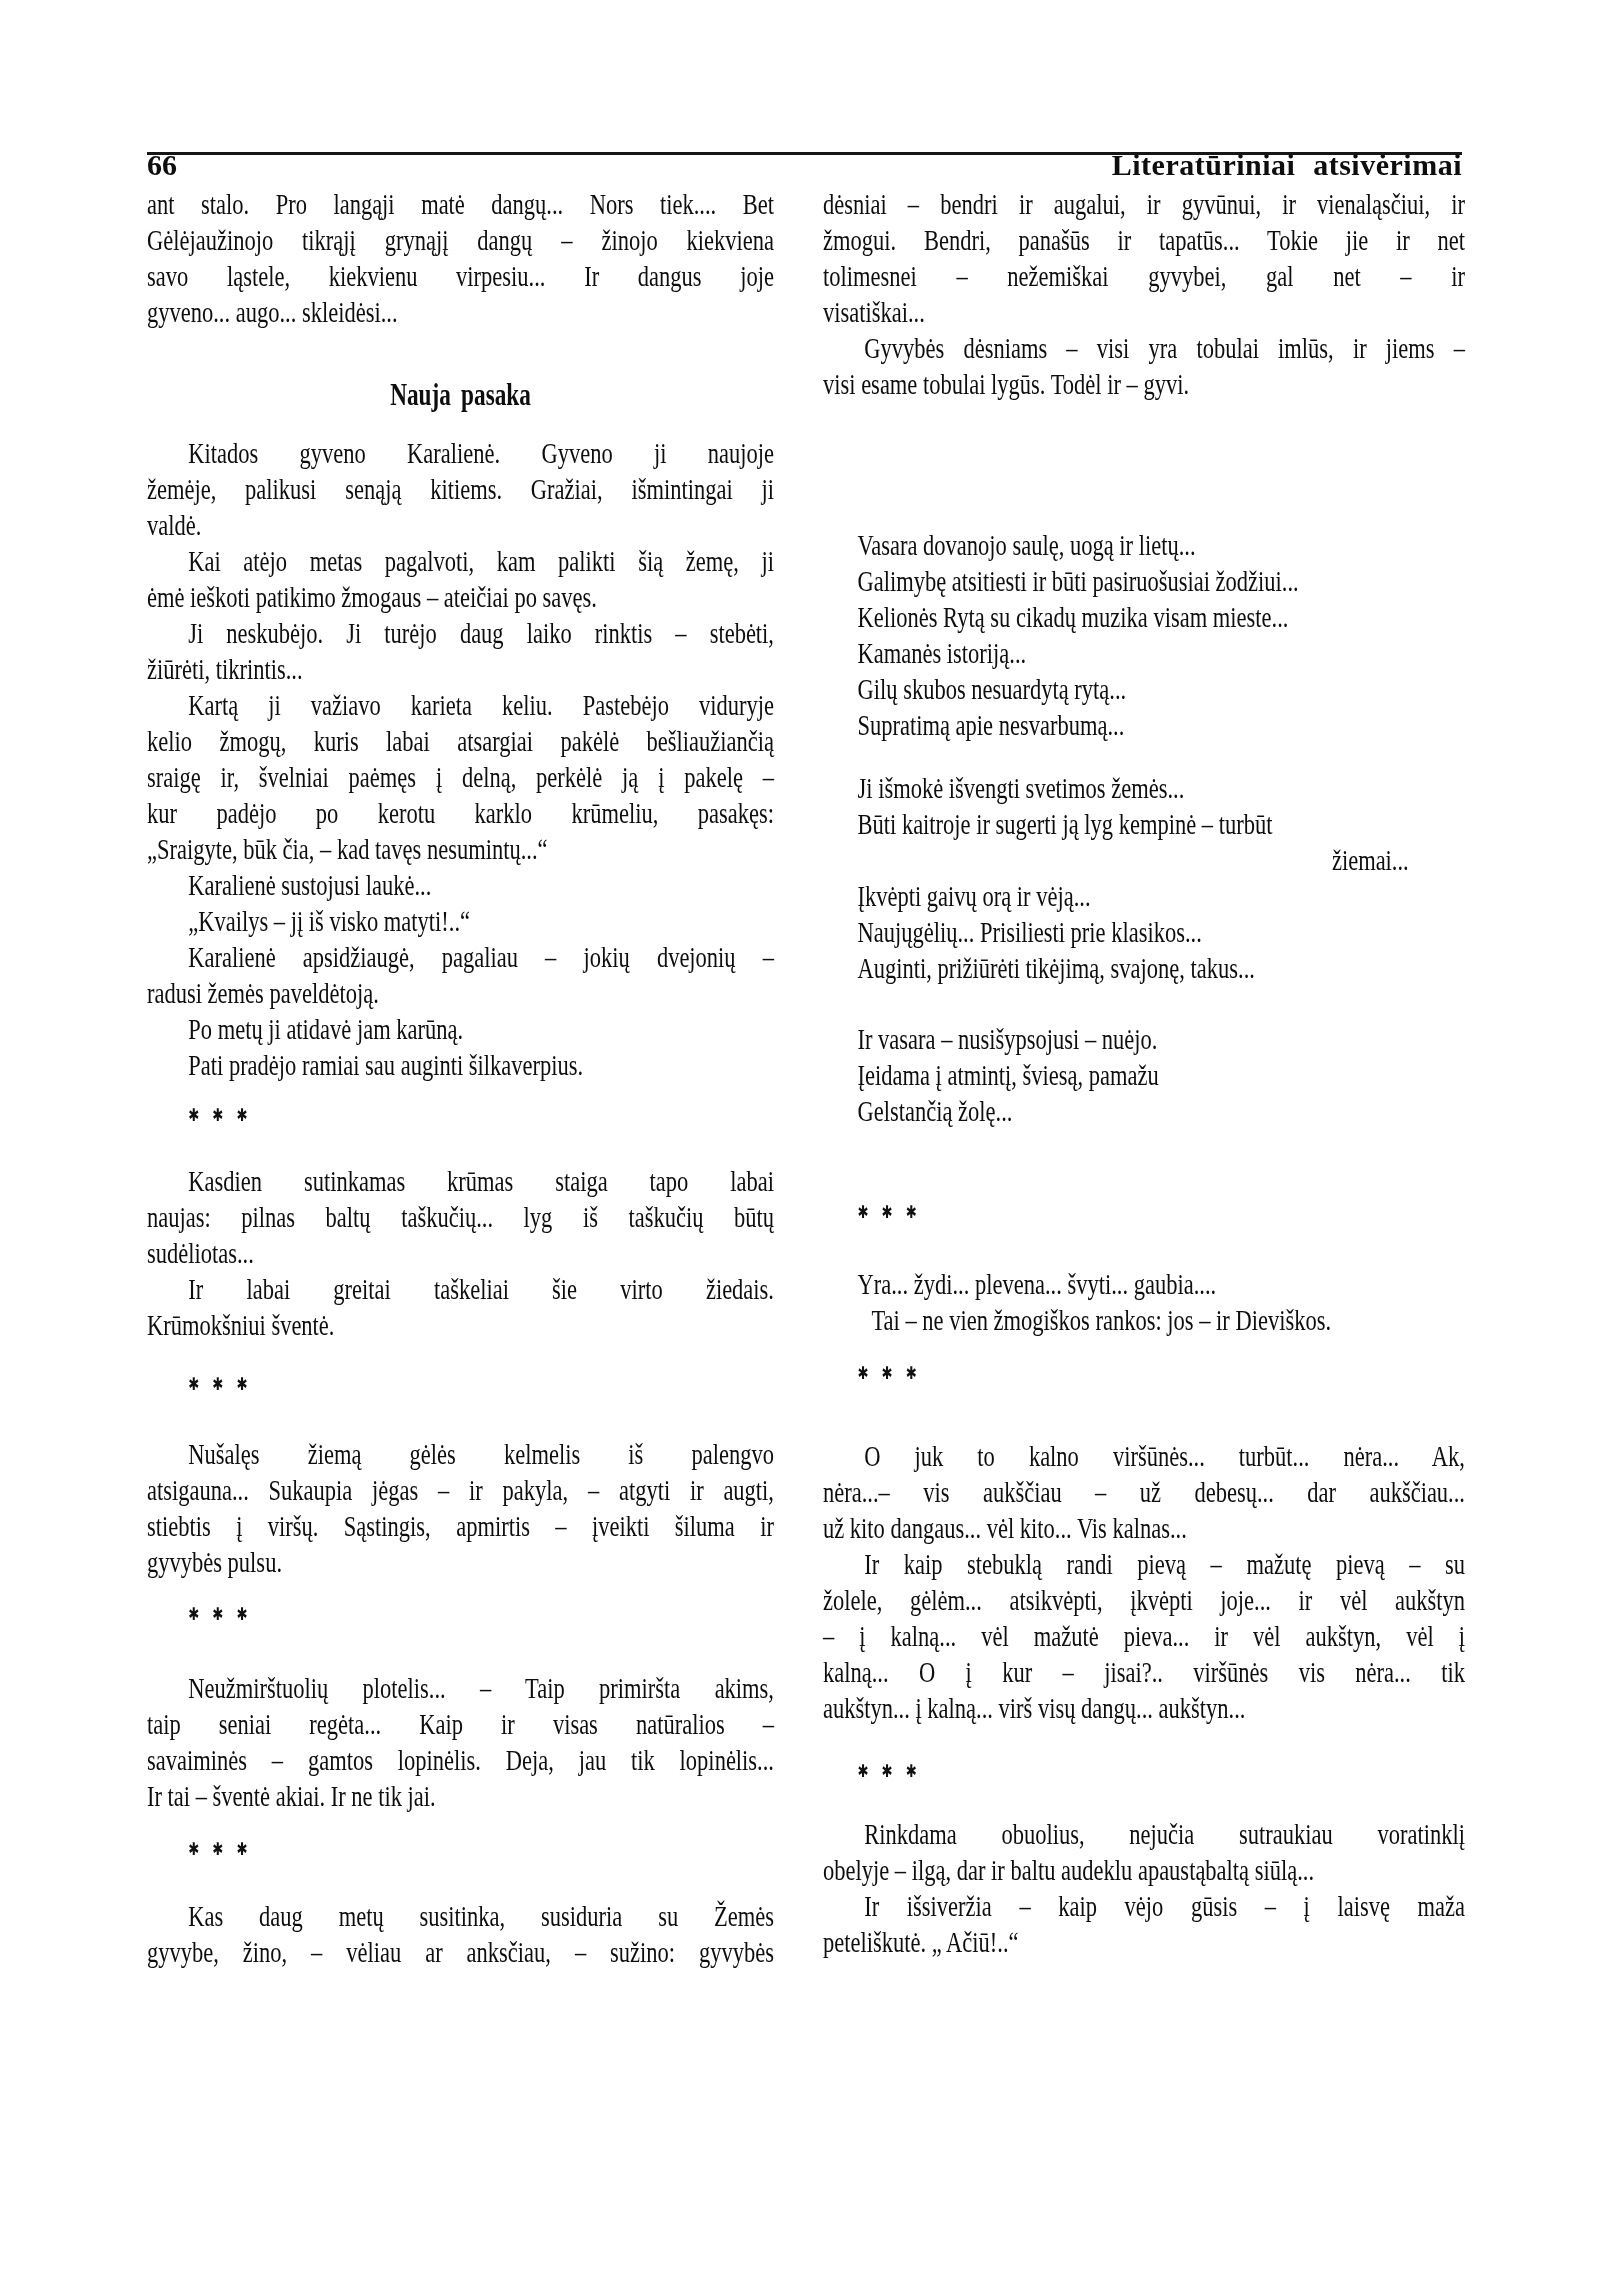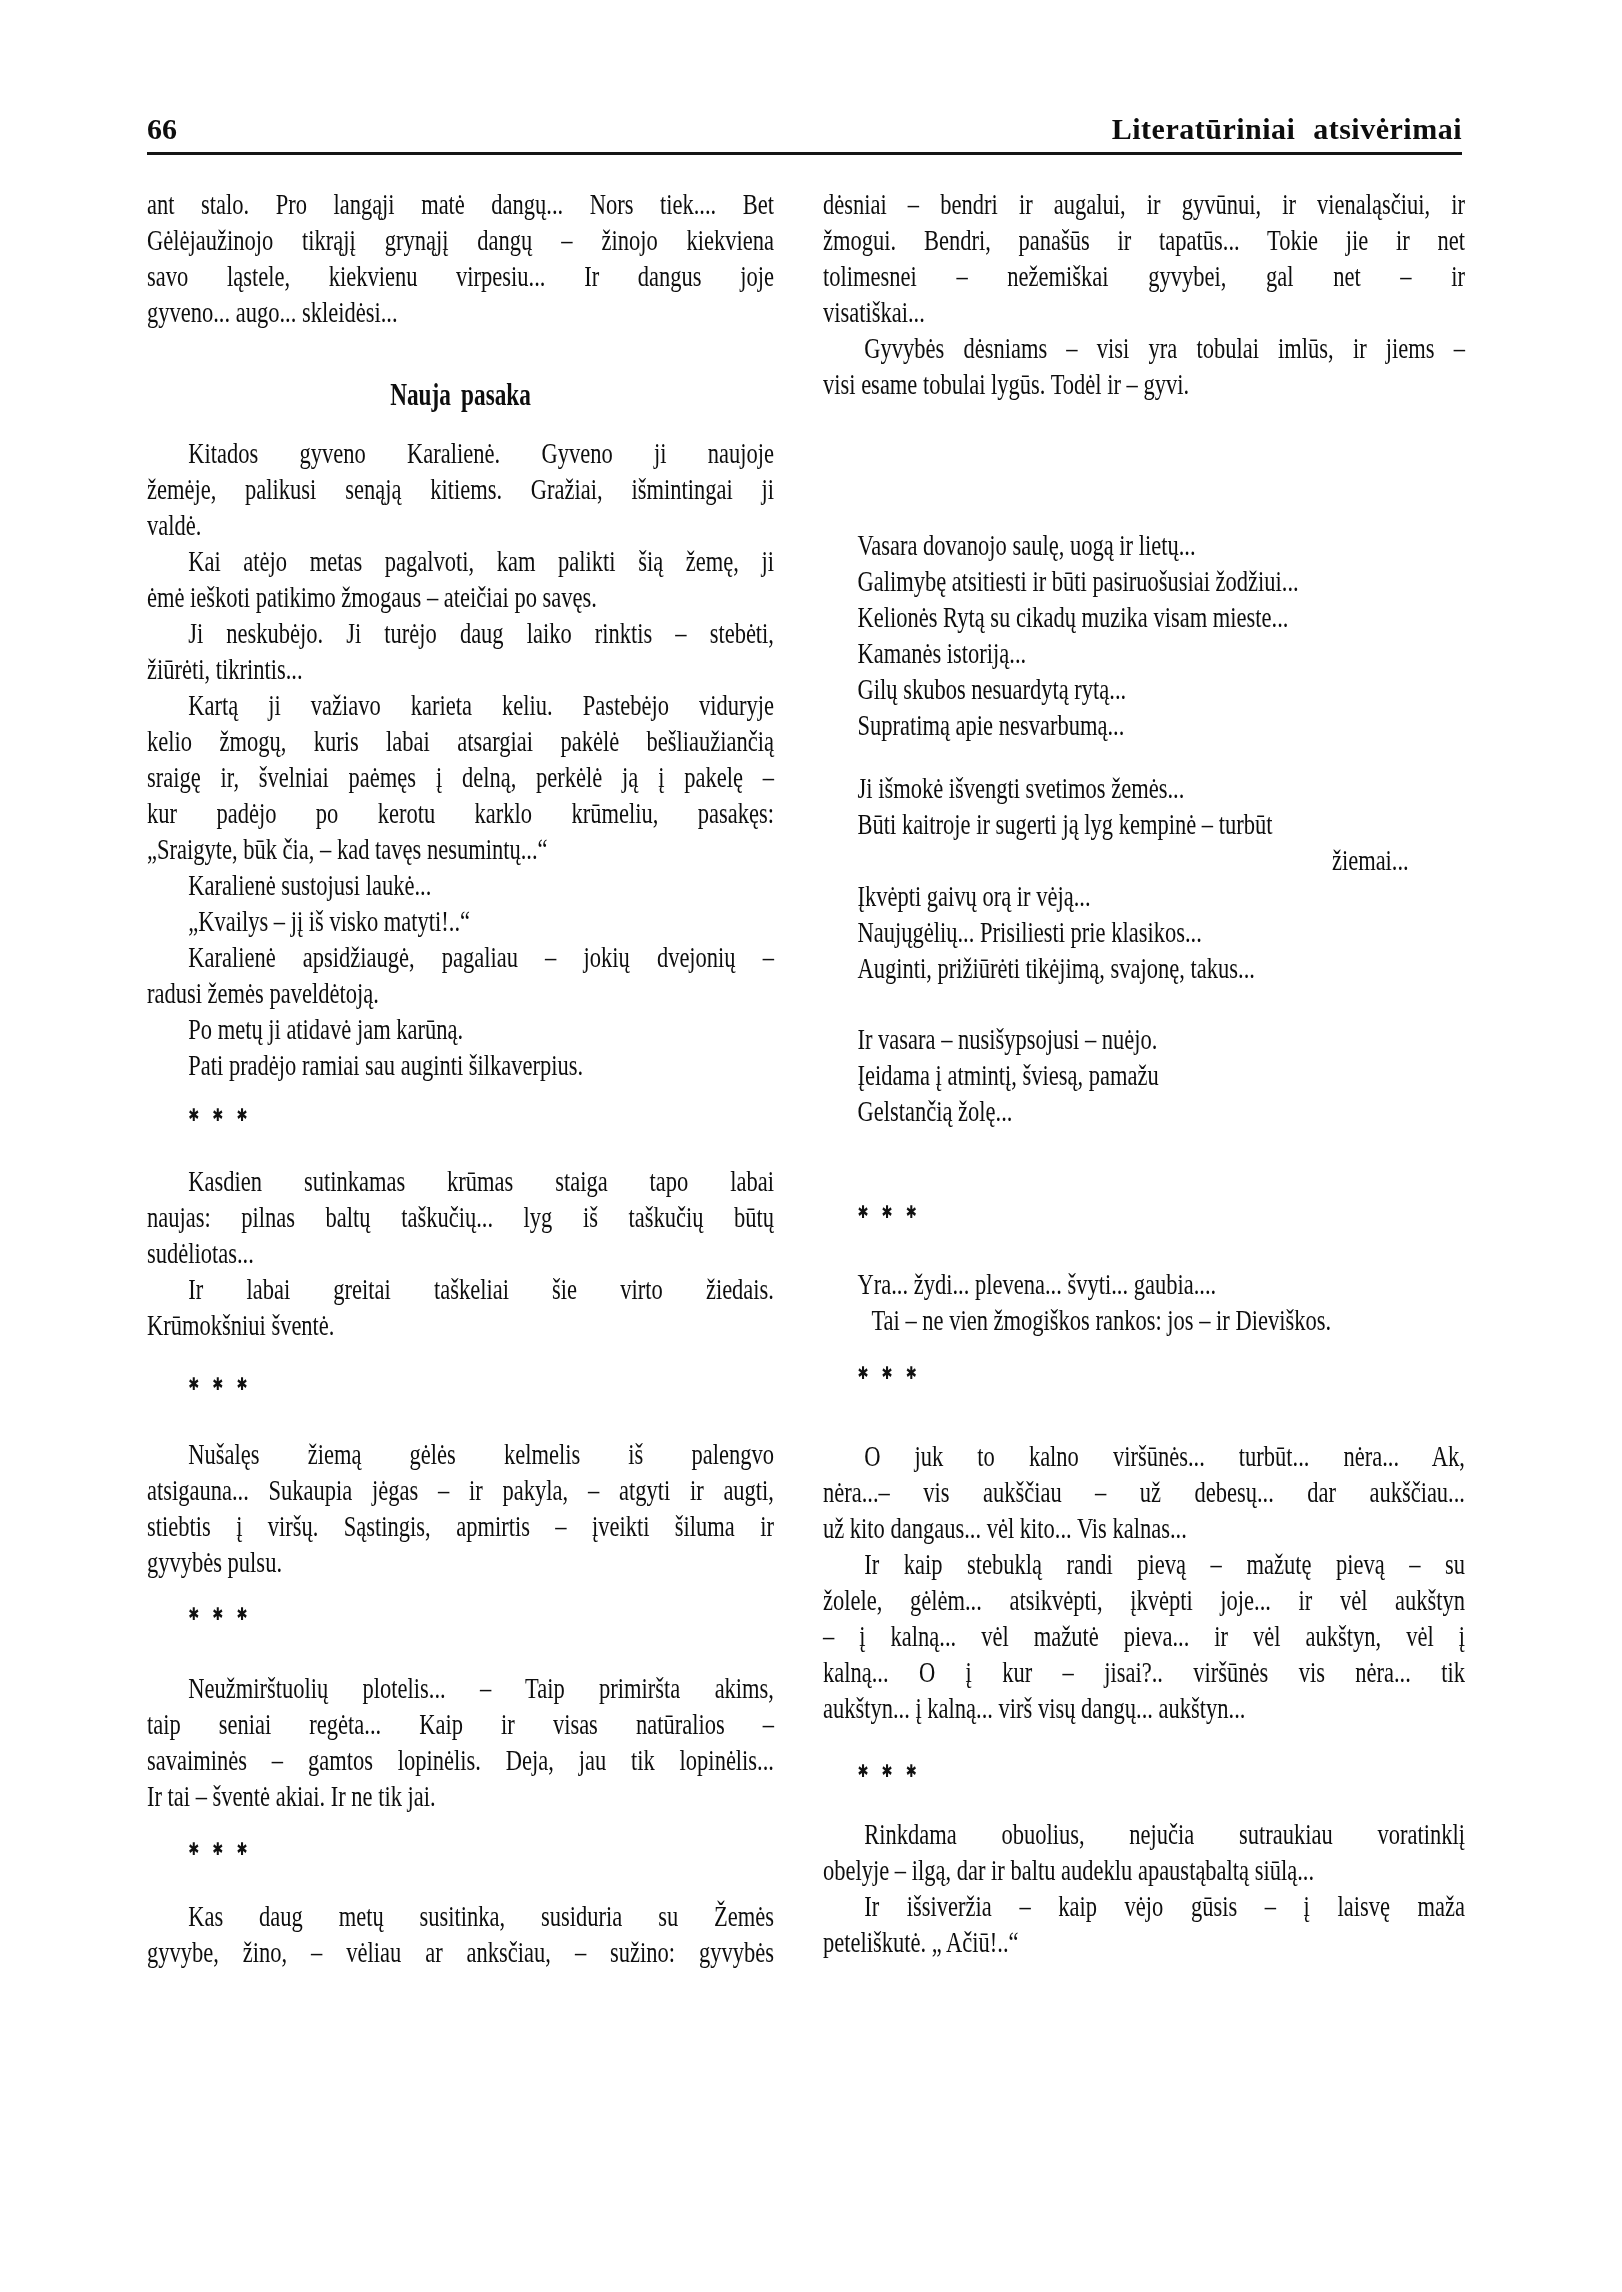--- a/index.html
+++ b/index.html
@@ -25,20 +25,21 @@
     display:flex;
     justify-content:space-between;
     align-items:baseline;
     font-weight:bold;
     font-size:30px;
     line-height:33px;
   }
   .running-title{
     word-spacing:9.8px;
     letter-spacing:0.5px;
+    margin-top:36px;
   }
   .rule{
     position:absolute;
     left:147px;
     top:152px;
     width:1315px;
     height:2.9px;
     background:#161616;
   }
   

